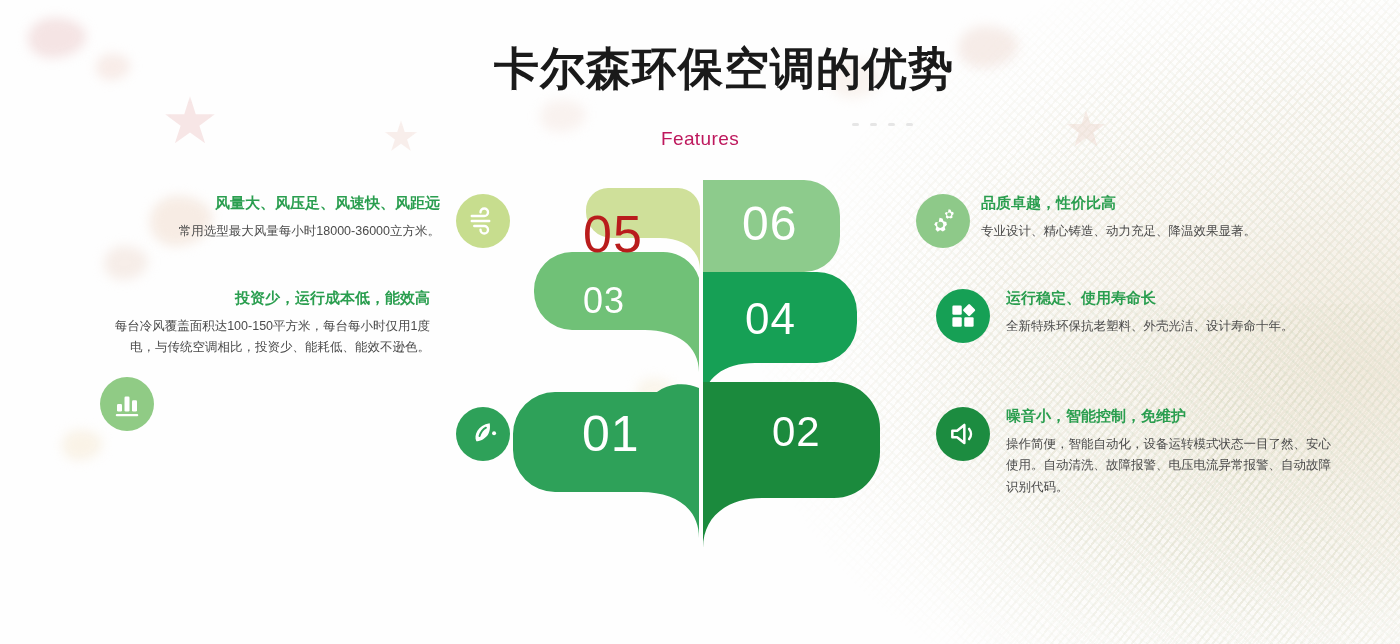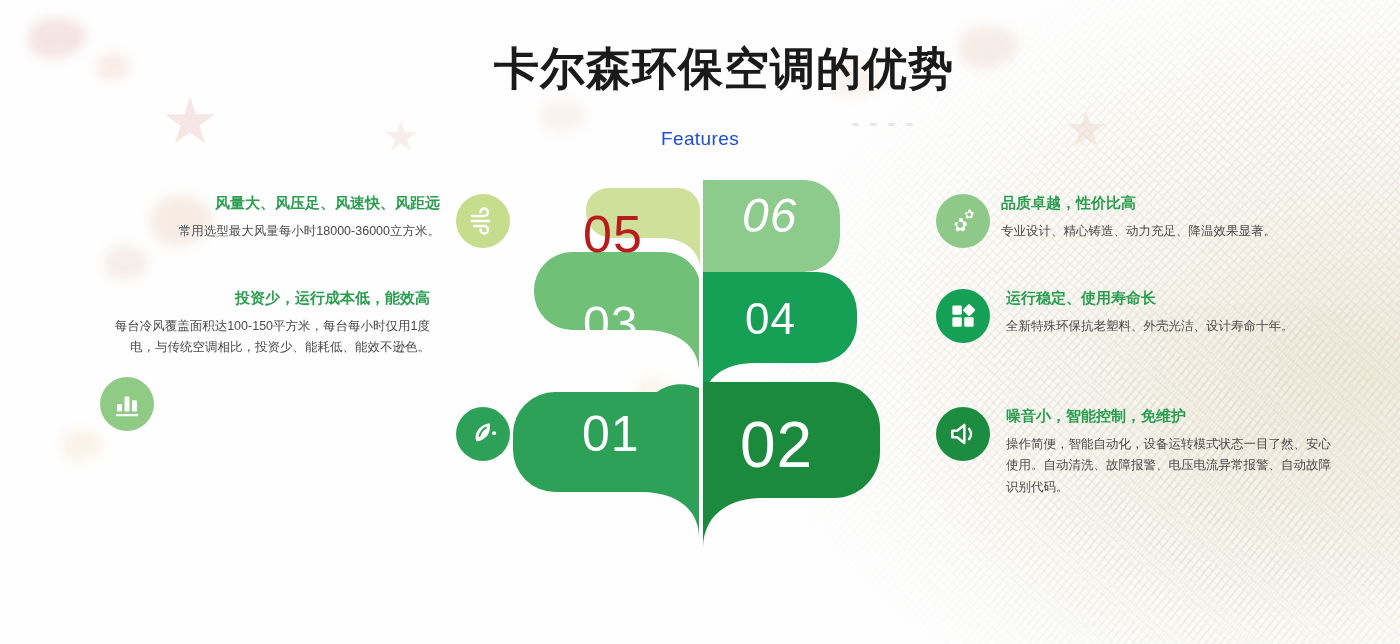--- a/index.html
+++ b/index.html
@@ -73,21 +73,21 @@
     letter-spacing: 1px;
     line-height: 1.2;
     margin-left: 48px;
   }
   .subtitle {
     position: absolute;
     left: 0; right: 0;
     top: 128px;
     text-align: center;
     font-size: 19px;
-    color: #1d4ed8;
+    color: #be185d;
     letter-spacing: .4px;
   }
   .title-dots {
     position: absolute;
     top: 118px;
     left: 852px;
     width: 94px;
     height: 12px;
     display: flex;
     align-items: center;
@@ -239,25 +239,25 @@
     <path fill="#1b8a3d" d="M703 382
              h131
              a46 46 0 0 1 46 46
              v24
              a46 46 0 0 1 -46 46
              h-72
              c-34 0 -59 18 -59 50 z"></path>
   </svg>
 
   <div class="leaf-num" style="left:583px; top:204px; font-size:52px; color:#b91c1c;">05</div>
-  <div class="leaf-num" style="left:742px; top:188px; font-size:48px;font-style:italic;">06</div>
-  <div class="leaf-num" style="left:583px; top:296px; font-size:48px;">03</div>
+  <div class="leaf-num" style="left:742px; top:196px; font-size:48px;">06</div>
+  <div class="leaf-num" style="left:583px; top:280px; font-size:36px;">03</div>
   <div class="leaf-num" style="left:745px; top:294px; font-size:44px;">04</div>
   <div class="leaf-num" style="left:582px; top:405px; font-size:50px;">01</div>
-  <div class="leaf-num" style="left:740px; top:408px; font-size:64px;text-align:center;">02</div>
+  <div class="leaf-num" style="left:772px; top:408px; font-size:42px;text-align:center;">02</div>
 
   <div class="feature left" style="left:100px; top:192px; width:410px;">
     <div class="f-text">
       <div class="f-title">风量大、风压足、风速快、风距远</div>
       <div class="f-desc">常用选型最大风量每小时18000-36000立方米。</div>
     </div>
     <div class="f-icon" style="background:#c7dd8e;">
       <svg width="30" height="30" viewBox="0 0 24 24" fill="none" stroke="#ffffff" stroke-width="1.9" stroke-linecap="round" stroke-linejoin="round">
         <path d="M3 8h10a3 3 0 1 0-3-3"></path>
         <path d="M3 12h14"></path>
@@ -284,21 +284,21 @@
   <div class="feature left" style="left:86px; top:405px; width:424px;">
     <div class="f-icon" style="background:#2ea159;">
       <svg width="32" height="32" viewBox="0 0 24 24">
         <path d="M17 4c0 0 1 4.5-1 8s-6 5.5-9 5.5C5 13 8 5.5 17 4z" fill="#ffffff"></path>
         <path d="M14.2 7.3c-2.5 1.4-4 3.8-4.8 6.2" stroke="#2ea159" stroke-width="1.5" fill="none" stroke-linecap="round"></path>
         <circle cx="20.3" cy="11.4" r="1.5" fill="#ffffff"></circle>
       </svg>
     </div>
   </div>
 
-  <div class="feature right" style="left:936px; top:192px; width:400px;gap:11px;">
+  <div class="feature right" style="left:916px; top:192px; width:400px;gap:11px;">
     <div class="f-icon" style="background:#8ec989;">
       <svg width="32" height="32" viewBox="0 0 24 24">
         <g fill="#ffffff">
           <path d="M16.2 3.2l1.5.3.5 1.5 1.5.3.3 1.5-1.1 1.1.3 1.5-1.3.8-1.4-.7-1.3.8-1.1-1.1.4-1.5-1.1-1.1.8-1.3 1.5.3z"></path>
           <circle cx="16.6" cy="7.2" r="1.5" fill="#8ec989"></circle>
           <path d="M9.4 9.6l2.2.5.8 2.1 2.1.5.4 2.2-1.6 1.6.5 2.1-1.9 1.2-2-1-1.9 1.2-1.6-1.6.6-2.1-1.6-1.6 1.2-1.9 2.1.4z"></path>
           <circle cx="9.9" cy="14.9" r="2.3" fill="#8ec989"></circle>
         </g>
       </svg>
     </div>

